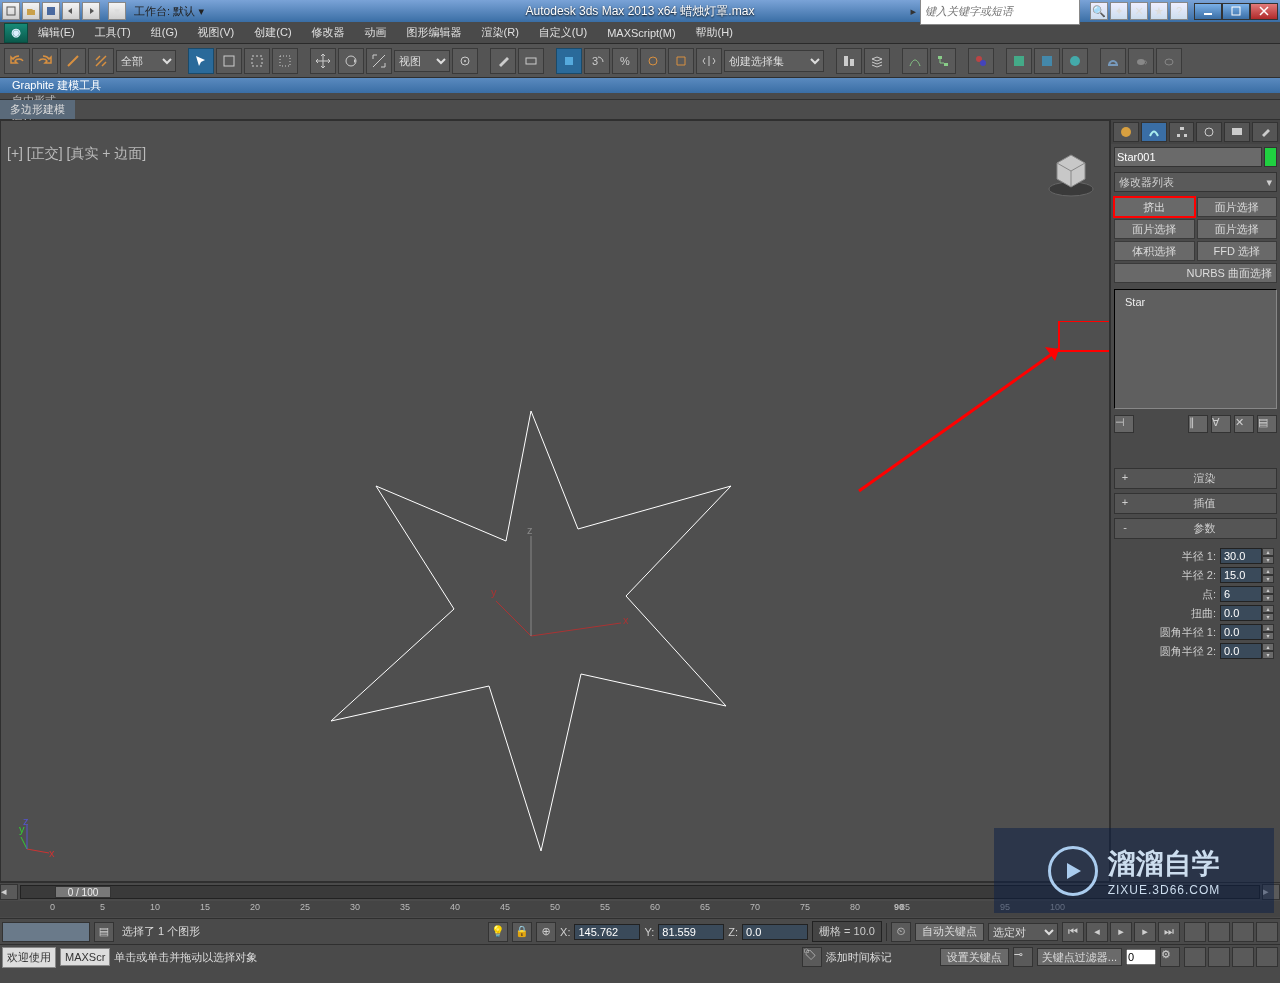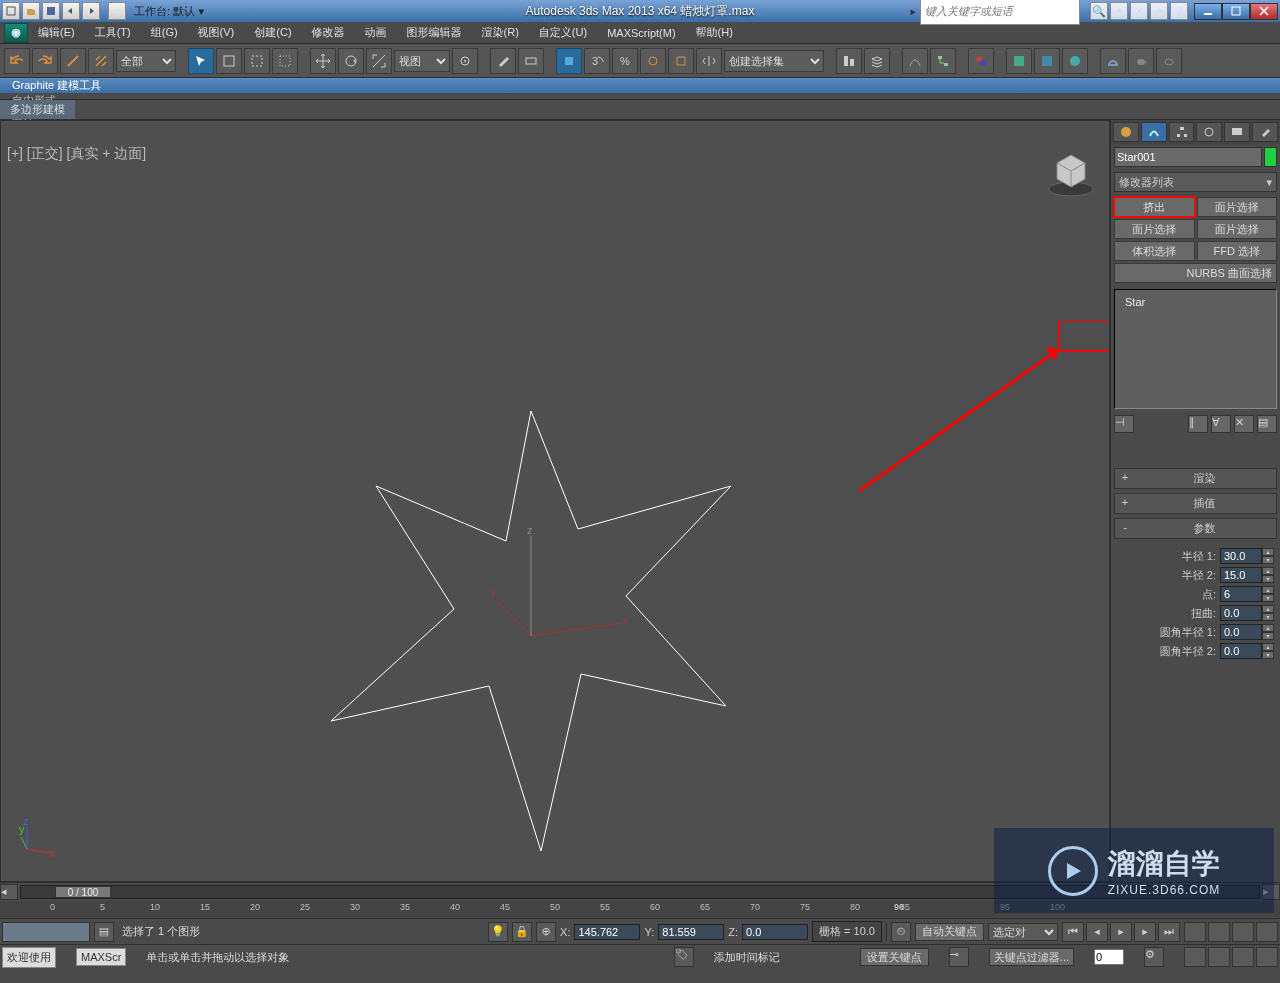--- a/index.html
+++ b/index.html
@@ -92,21 +92,21 @@
 
 
 .status1 { height: 26px; background: #4a4a4a; border-top:1px solid #2f2f2f; display:flex; align-items:center; gap:4px; padding:0 2px;}
 .status1 .mini-view { width:88px; height:20px; background:#6a7a8a; border:1px solid #333;}
 .status1 .sbtn { width:20px; height:20px; background:#5a5a5a; border:1px solid #333; display:flex; align-items:center; justify-content:center;}
 .status1 .stext { color:#ddd; margin-left:4px;}
 .status1 input.coord { width:66px; background:#3a4a5a; border:1px solid #222; color:#fff; padding:1px 3px;}
 .status1 .grid-l { background:#444; border:1px solid #222; padding:2px 6px; color:#ccc;}
 .status1 .sep2 { width:1px; height:18px; background:#2f2f2f;}
 .status1 select { background:#5a5a5a; color:#ddd; border:1px solid #333; height:18px; width:70px;}
-.status2 { height:25px; background:#4a4a4a; border-top:1px solid #2f2f2f; display:flex; align-items:center; gap:20px; padding:0 2px;}
+.status2 { height:25px; background:#4a4a4a; border-top:1px solid #2f2f2f; display:flex; align-items:center; gap:4px; padding:0 2px;}
 .status2 .wlabel { background:#ddd; color:#333; padding:2px 4px; border:1px solid #888;}
 .status2 .wtext { color:#ddd; }
 .status2 .sbtn { width:20px; height:20px; background:#5a5a5a; border:1px solid #333;}
 
 
 .watermark { position:absolute; right:6px; bottom:70px; width:280px; height:85px; background:rgba(10,30,70,0.5); display:flex; align-items:center; justify-content:center; gap:10px;}
 .watermark .waicon { width:50px; height:50px; border:3px solid #aaccee; border-radius:50%; display:flex; align-items:center; justify-content:center;}
 .watermark .watxt { color:#cde; }
 .watermark .watxt .big { font-size:28px; font-weight:bold;}
 .watermark .watxt .small { font-size:12px; letter-spacing:1px;}

